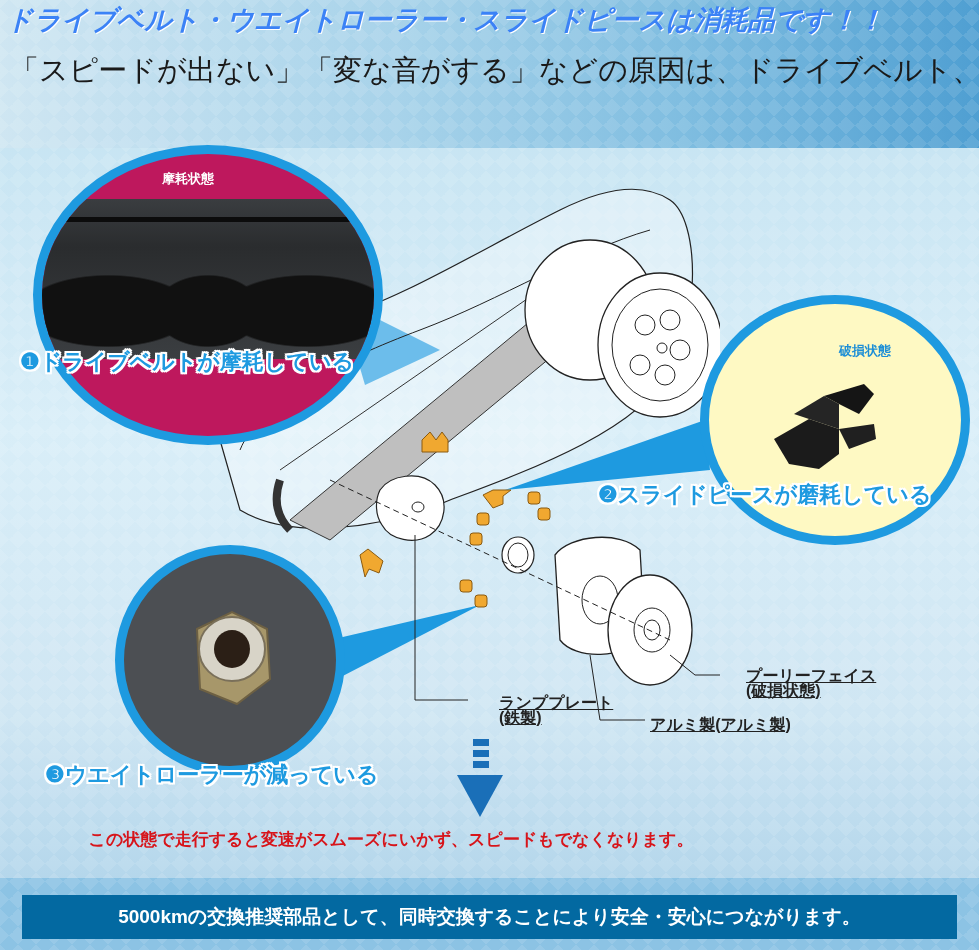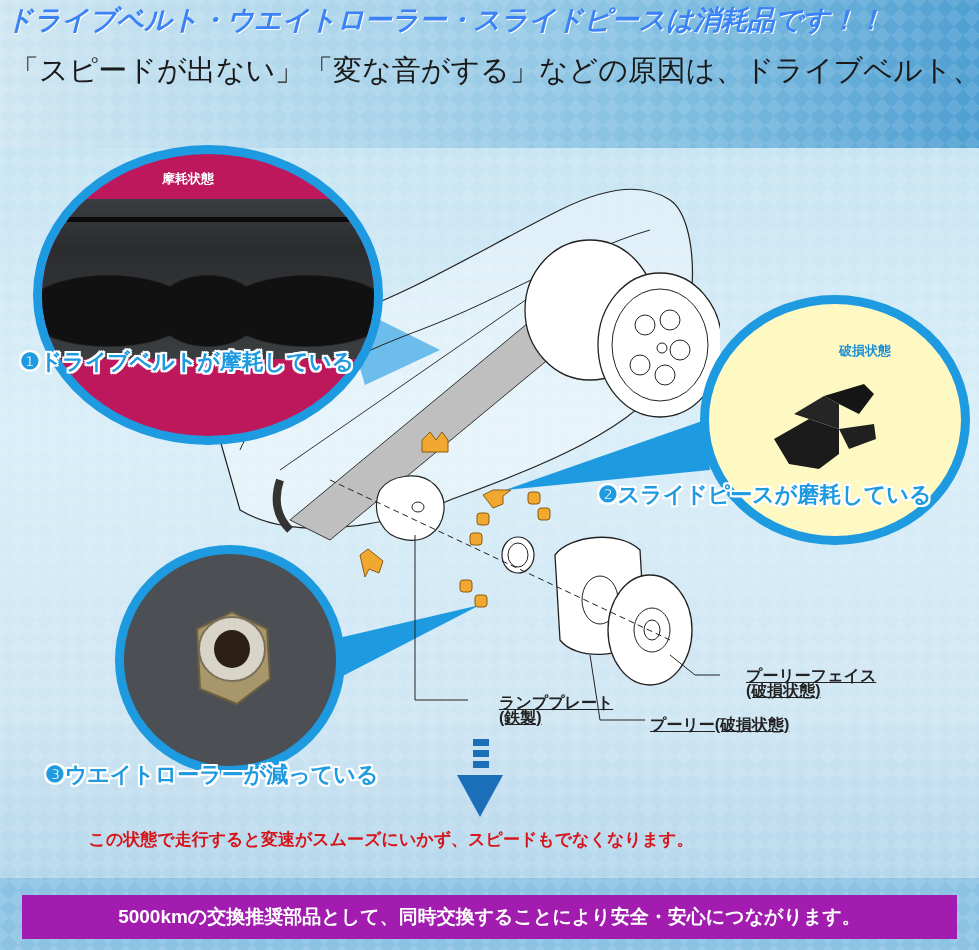--- a/index.html
+++ b/index.html
@@ -102,21 +102,21 @@
 
   .arrow-down { position: absolute; left: 455px; top: 735px; width: 50px; height: 85px; }
 
   .warning {
     position: absolute; left: 0; top: 826px; width: 782px; text-align: center;
     font-family: "Liberation Sans", sans-serif; font-weight: bold;
     font-size: 17px; line-height: 27px; color: #d7141a;
   }
   .footer-bar {
     position: absolute; left: 22px; top: 895px; width: 935px; height: 44px;
-    background: #a21caf;
+    background: #0369a1;
     display: flex; align-items: center; justify-content: center;
     font-family: "Liberation Sans", sans-serif; font-weight: bold;
     font-size: 19px; color: #ffffff; white-space: nowrap;
   }
 </style>
 </head>
 <body>
 
 <div class="top-band"></div>
 <div class="bottom-band"></div>
@@ -214,21 +214,21 @@
 
 <span class="label-big label-belt">❶ドライブベルトが摩耗している</span>
 <span class="label-big label-slide">❷スライドピースが磨耗している</span>
 <span class="label-big label-roller">❸ウエイトローラーが減っている</span>
 
 <div class="part-label pl-ramp">
   <div>ランププレート</div>
   <div>(鉄製)</div>
 </div>
 <div class="part-label pl-pulley">
-  <div>プーリー(破損状態)</div>
+  <div>アルミ製(アルミ製)</div>
 </div>
 <div class="part-label pl-face">
   <div>プーリーフェイス</div>
   <div>(破損状態)</div>
 </div>
 
 <svg class="arrow-down" viewBox="0 0 50 85">
   <rect x="18" y="4" width="16" height="7" fill="#1a6fb8"></rect>
   <rect x="18" y="15" width="16" height="7" fill="#1a6fb8"></rect>
   <rect x="18" y="26" width="16" height="7" fill="#1a6fb8"></rect>

